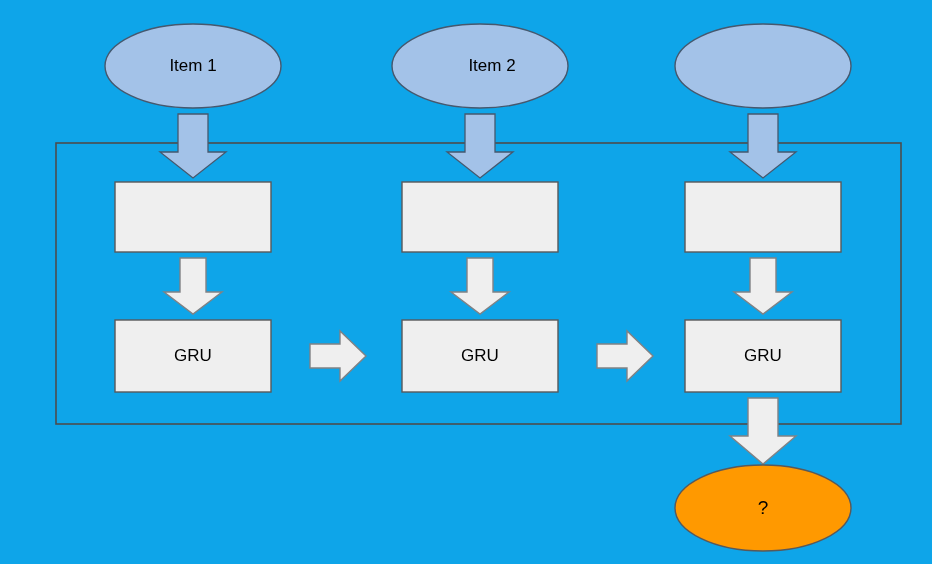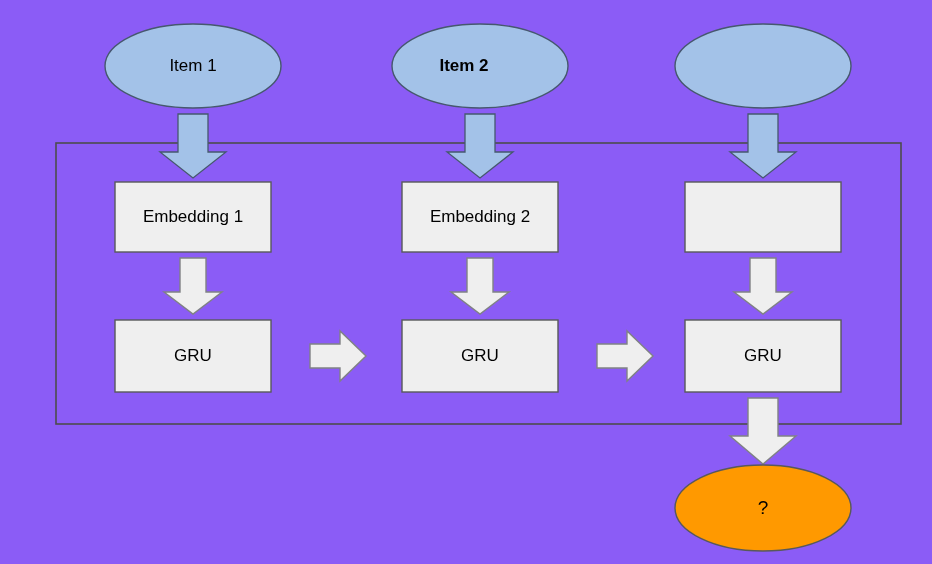--- a/index.html
+++ b/index.html
@@ -7,21 +7,21 @@
     padding: 0;
     background: #ffffff;
   }
   body {
     font-family: "Liberation Sans", sans-serif;
   }
   #canvas {
     position: relative;
     width: 932px;
     height: 564px;
-    background: #8b5cf6;
+    background: #0ea5e9;
     overflow: hidden;
   }
   #canvas svg.layer {
     position: absolute;
     left: 0;
     top: 0;
     width: 932px;
     height: 564px;
   }
   .node-label {
@@ -72,24 +72,22 @@
 
     <polygon points="310,344 340,344 340,331 366,356 340,381 340,368 310,368" fill="#EFEFEF" stroke="#808285" stroke-width="1.4"></polygon>
     <polygon points="597,344 627,344 627,331 653,356 627,381 627,368 597,368" fill="#EFEFEF" stroke="#808285" stroke-width="1.4"></polygon>
 
     <polygon points="748,398 778,398 778,436 796,436 763,464 730,436 748,436" fill="#EFEFEF" stroke="#808285" stroke-width="1.4"></polygon>
 
     <ellipse cx="763" cy="508" rx="88" ry="43" fill="#FF9900" stroke="#58595B" stroke-width="1.4"></ellipse>
   </svg>
 
   <div class="node-label" style="left:105px; top:44px; width:176px; height:44px;">Item 1</div>
-  <div class="node-label" style="left:376px; top:44px; width:176px; height:44px;font-weight:bold;">Item 2</div>
+  <div class="node-label" style="left:404px; top:44px; width:176px; height:44px;">Item 2</div>
 
-  <div class="node-label" style="left:115px; top:182px; width:156px; height:70px;">Embedding 1</div>
-  <div class="node-label" style="left:402px; top:182px; width:156px; height:70px;">Embedding 2</div>
 
   <div class="node-label" style="left:115px; top:320px; width:156px; height:72px;">GRU</div>
   <div class="node-label" style="left:402px; top:320px; width:156px; height:72px;">GRU</div>
   <div class="node-label" style="left:685px; top:320px; width:156px; height:72px;">GRU</div>
 
   <div class="node-label label-q" style="left:675px; top:486px; width:176px; height:44px;">?</div>
 
 </div>
 
 </body></html>

